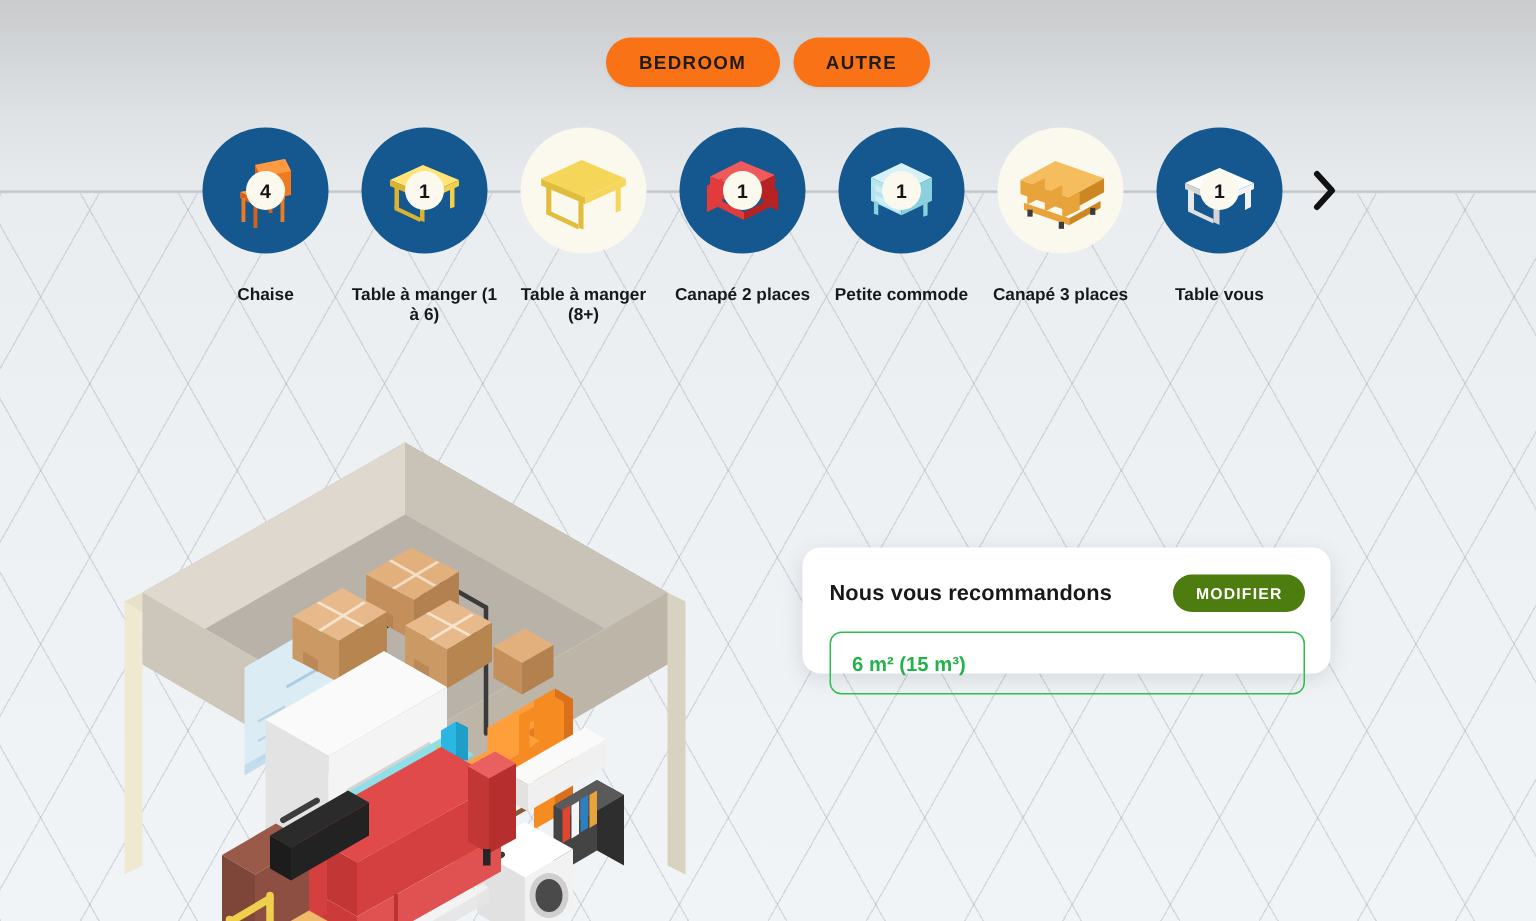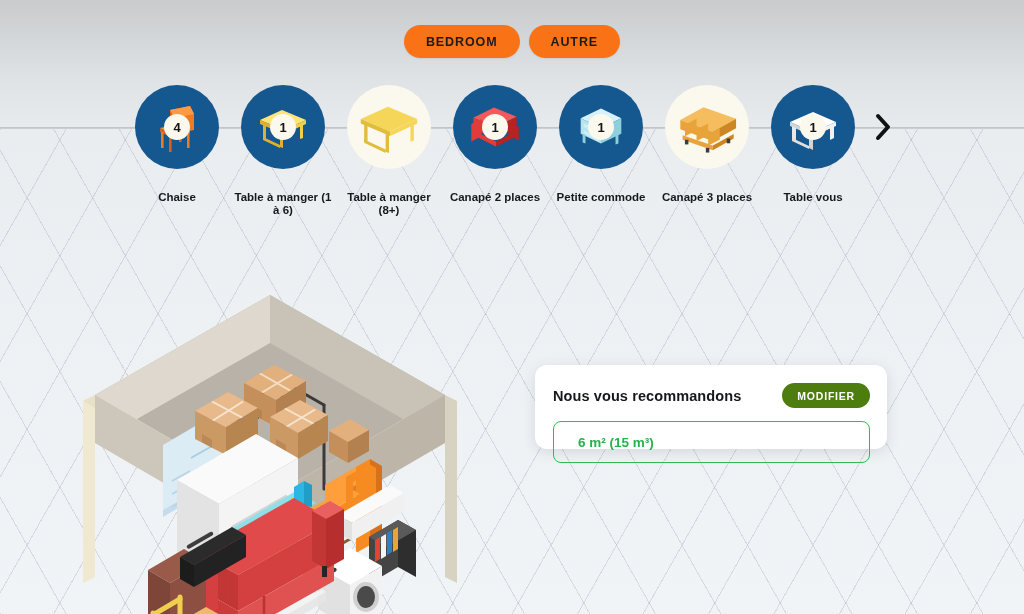--- a/index.html
+++ b/index.html
@@ -106,21 +106,21 @@
   #reco-title { font-size:14.5px; font-weight:bold; color:#17181a; letter-spacing:.1px; }
   #modifier-btn {
     background:#4d7c0f; color:#fff;
     font-size:10.5px; font-weight:bold; letter-spacing:.8px;
     border:none; border-radius:13px;
     height:25px; padding:0 15px; cursor:pointer;
   }
   #size-field {
     margin:13px 17px 0 18px; height:42px;
     border:1.6px solid #2ebd4e; border-radius:8px;
-    display:flex; align-items:center; padding:0 24px;
+    display:flex; align-items:center; padding:0 14px;
   }
   #size-value { font-size:13.5px; font-weight:bold; color:#24b34b; }
 </style>
 </head>
 <body>
 
 <div id="scene-bg">
   <div id="wall"></div>
   <div id="horizon"></div>
   <div id="floor"></div>

